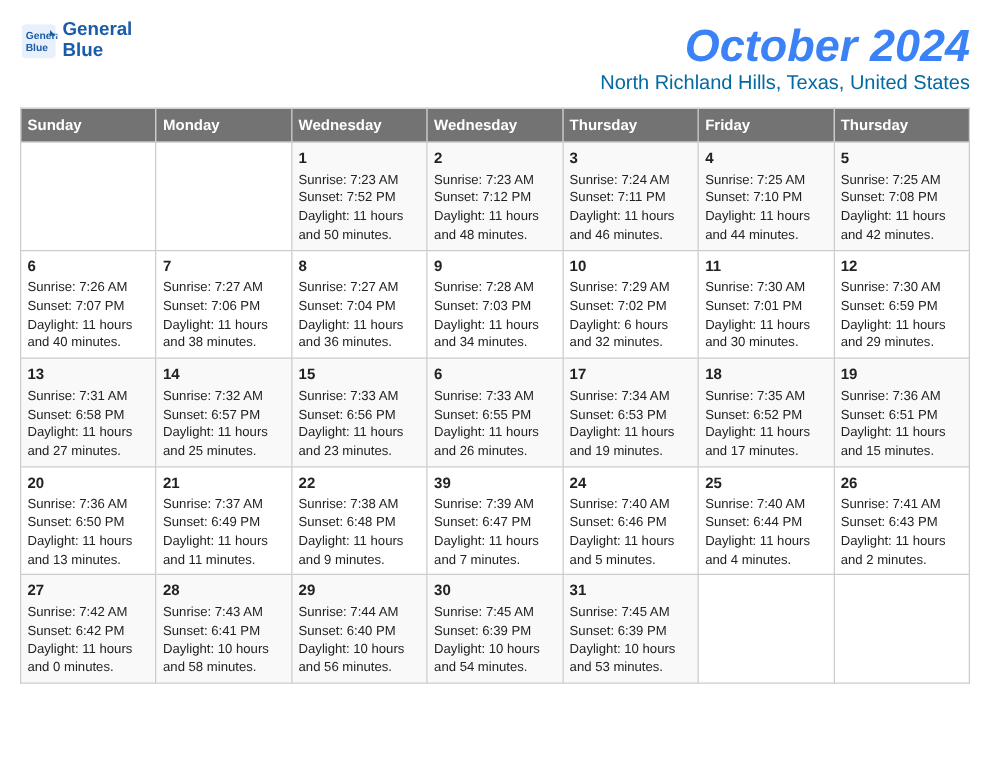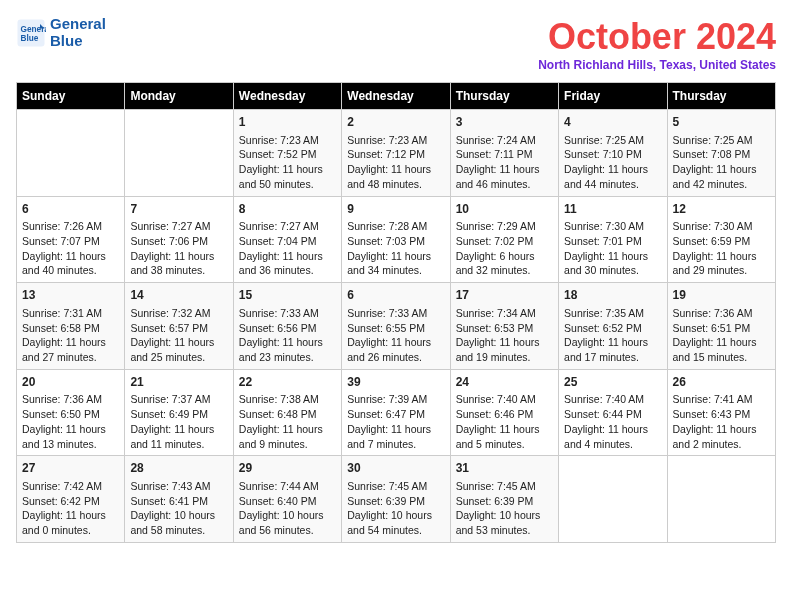--- a/index.html
+++ b/index.html
@@ -22,34 +22,35 @@
       gap: 4px;
     }
     .logo-icon {
       width: 30px;
       height: 30px;
     }
     .title-block { text-align: right; }
     .month-title {
       font-size: 36px;
       font-weight: bold;
-      color: #ef4444;
+      color: #3b82f6;
+      font-style: italic;
     }
     .location-title {
-      font-size: 12px;
-      color: #6d28d9;
-      font-weight: bold;
+      font-size: 16px;
+      color: #0369a1;
+      font-weight: normal;
     }
     table {
       width: 100%;
       border-collapse: collapse;
       font-size: 11px;
     }
     thead tr th {
-      background-color: #000000;
+      background-color: #737373;
       color: #fff;
       text-align: left;
       padding: 6px 5px;
       font-size: 12px;
       font-weight: bold;
       border: 1px solid #ccc;
     }
     tbody tr td {
       border: 1px solid #ccc;
       vertical-align: top;

